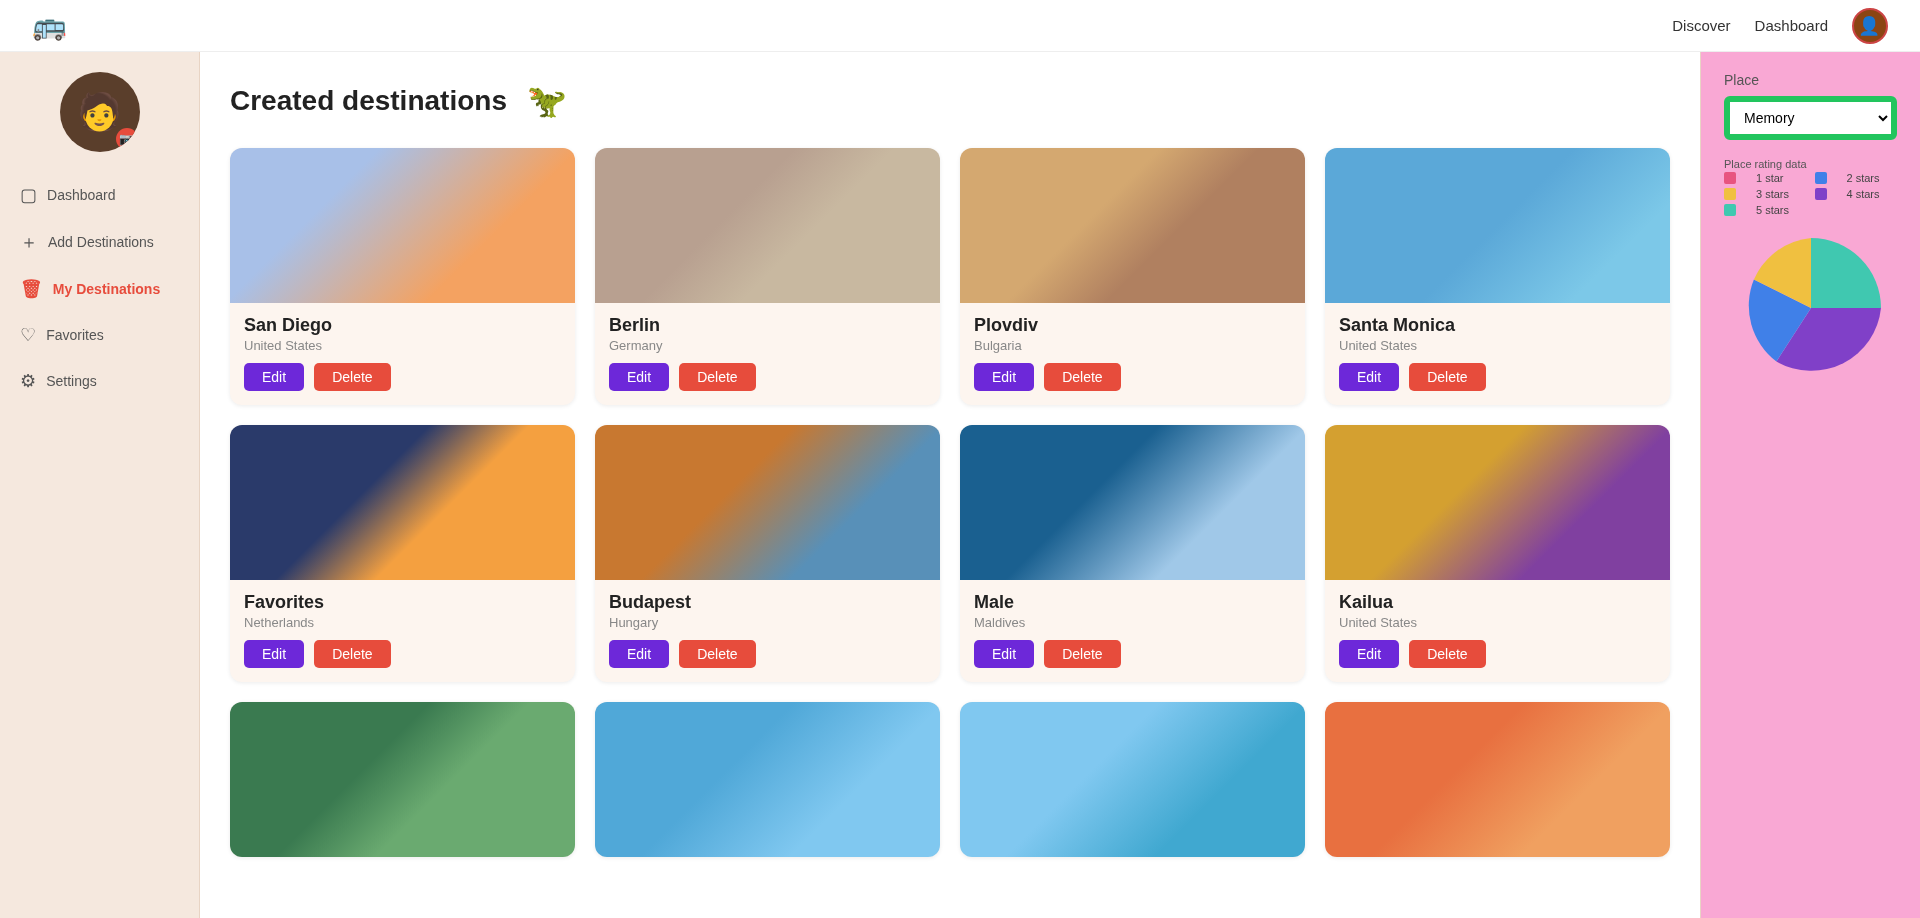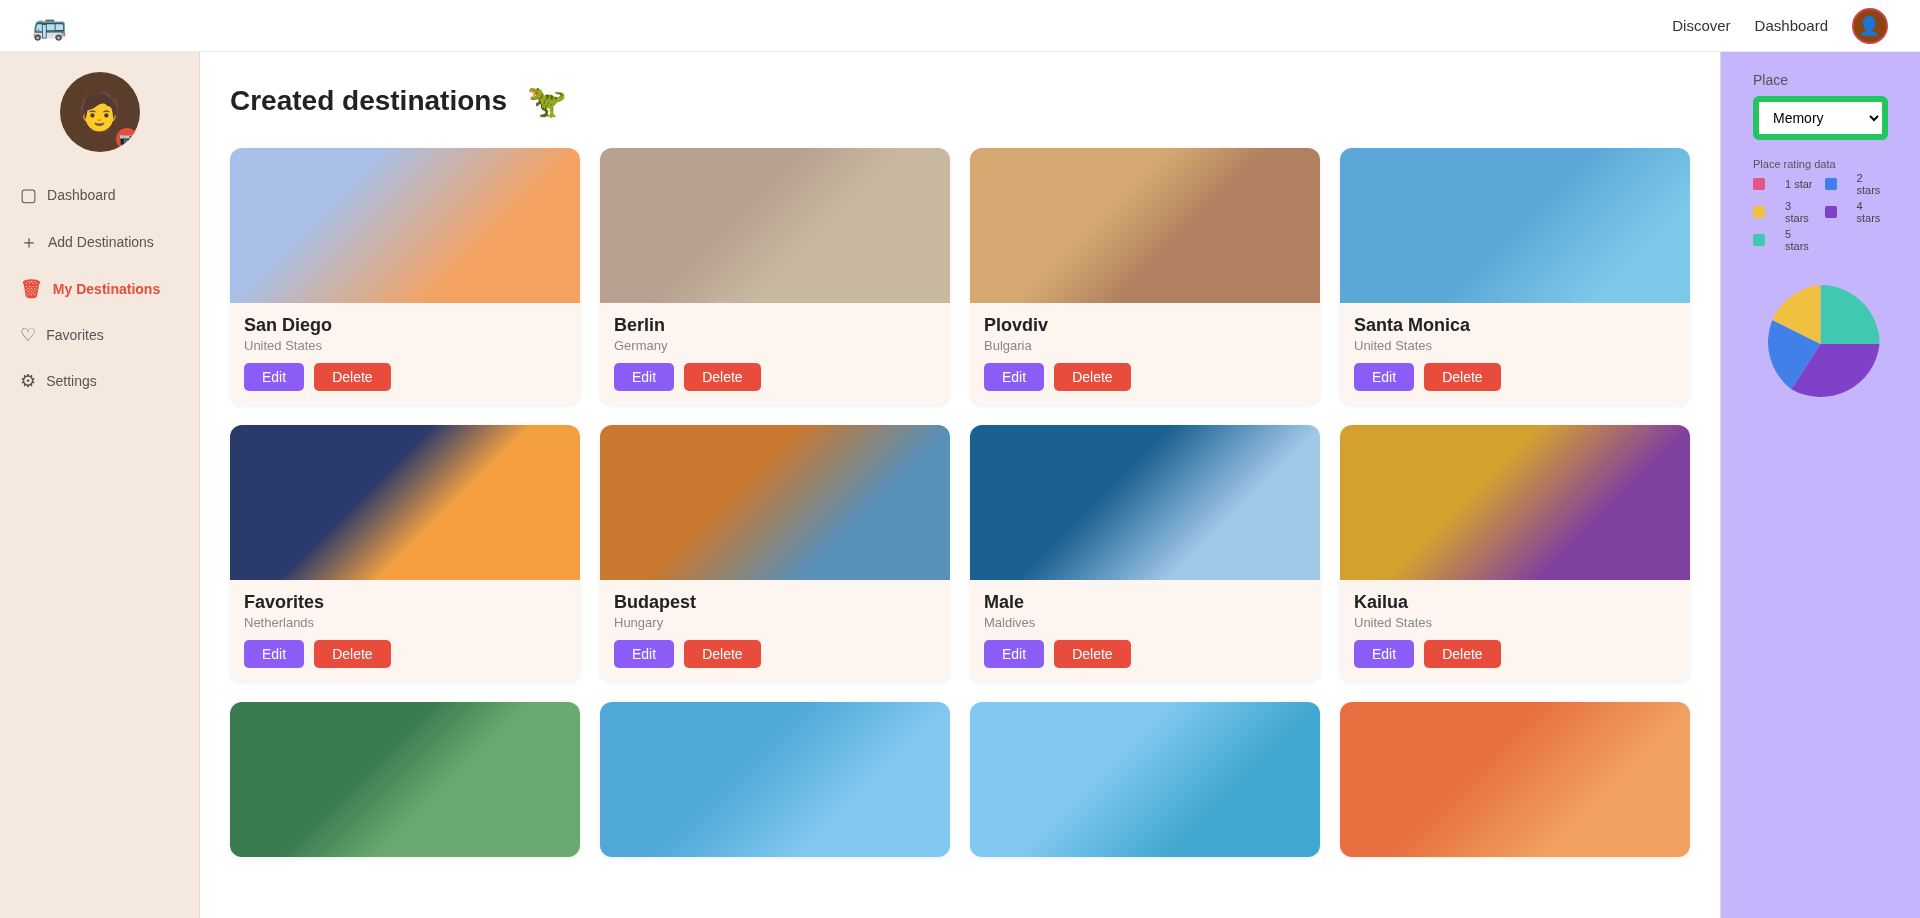--- a/index.html
+++ b/index.html
@@ -162,21 +162,21 @@
     .destination-card-country {
       font-size: 13px;
       color: #888;
       margin-bottom: 10px;
     }
     .destination-card-actions {
       display: flex;
       gap: 10px;
     }
     .btn-edit {
-      background: #8b5cf6;
+      background: #6d28d9;
       color: #fff;
       border: none;
       border-radius: 5px;
       padding: 6px 18px;
       font-size: 14px;
       cursor: pointer;
       font-weight: 500;
     }
     .btn-delete {
       background: #e74c3c;
@@ -184,23 +184,23 @@
       border: none;
       border-radius: 5px;
       padding: 6px 18px;
       font-size: 14px;
       cursor: pointer;
       font-weight: 500;
     }
 
     
     .right-panel {
-      width: 200px;
-      background: #c4b5fd;
-      padding: 20px 32px;
+      width: 220px;
+      background: #f9a8d4;
+      padding: 20px 23px;
       flex-shrink: 0;
       border-left: 1px solid #e8d4c4;
     }
     .right-panel-label {
       font-size: 14px;
       color: #555;
       margin-bottom: 8px;
     }
     .right-panel-select {
       width: 100%;

